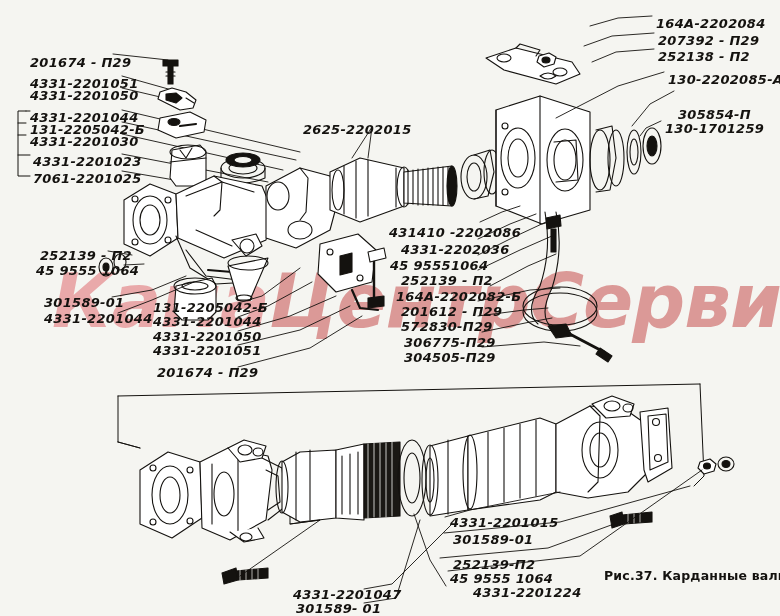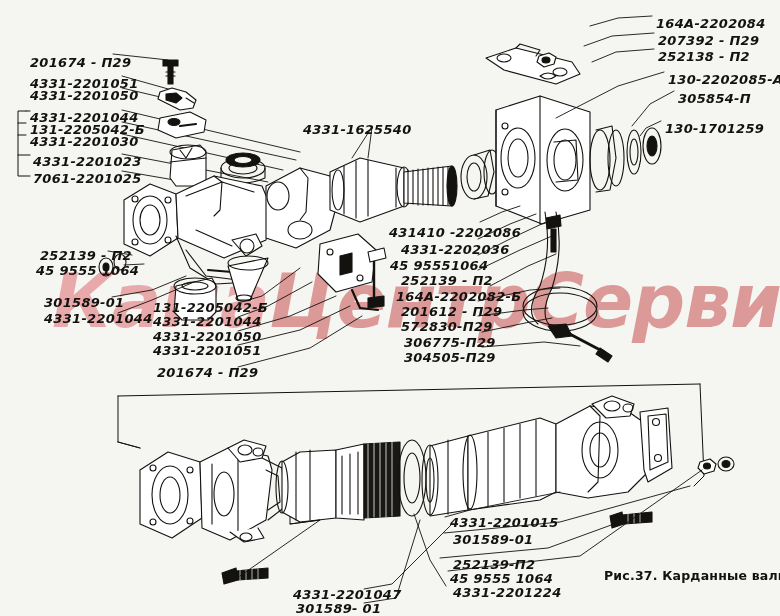--- a/index.html
+++ b/index.html
@@ -405,21 +405,21 @@
   <div class="lbl" style="left:30px;top:123px">131-2205042-Б</div>
   <div class="lbl" style="left:30px;top:135px">4331-2201030</div>
   <div class="lbl" style="left:33px;top:155px">4331-2201023</div>
   <div class="lbl" style="left:33px;top:172px">7061-2201025</div>
 
   <div class="lbl" style="left:40px;top:249px">252139 - П2</div>
   <div class="lbl" style="left:36px;top:264px">45 9555 1064</div>
   <div class="lbl" style="left:44px;top:296px">301589-01</div>
   <div class="lbl" style="left:44px;top:312px">4331-2201044</div>
 
-  <div class="lbl" style="left:303px;top:123px">4331-1625540</div>
+  <div class="lbl" style="left:303px;top:123px">2625-2202015</div>
 
   <div class="lbl" style="left:153px;top:301px">131-2205042-Б</div>
   <div class="lbl" style="left:153px;top:315px">4331-2201044</div>
   <div class="lbl" style="left:153px;top:330px">4331-2201050</div>
   <div class="lbl" style="left:153px;top:344px">4331-2201051</div>
   <div class="lbl" style="left:157px;top:366px">201674 - П29</div>
 
   <div class="lbl" style="left:389px;top:226px">431410 -2202086</div>
   <div class="lbl" style="left:401px;top:243px">4331-2202036</div>
   <div class="lbl" style="left:390px;top:259px">45 95551064</div>
@@ -427,26 +427,26 @@
   <div class="lbl" style="left:396px;top:290px">164А-2202082-Б</div>
   <div class="lbl" style="left:401px;top:305px">201612 - П29</div>
   <div class="lbl" style="left:401px;top:320px">572830-П29</div>
   <div class="lbl" style="left:404px;top:336px">306775-П29</div>
   <div class="lbl" style="left:404px;top:351px">304505-П29</div>
 
   <div class="lbl" style="left:656px;top:17px">164А-2202084</div>
   <div class="lbl" style="left:658px;top:34px">207392 - П29</div>
   <div class="lbl" style="left:658px;top:50px">252138 - П2</div>
   <div class="lbl" style="left:668px;top:73px">130-2202085-А</div>
-  <div class="lbl" style="left:678px;top:92px">305854-П</div>
+  <div class="lbl" style="left:678px;top:108px">305854-П</div>
   <div class="lbl" style="left:665px;top:122px">130-1701259</div>
 
   <div class="lbl" style="left:450px;top:516px">4331-2201015</div>
   <div class="lbl" style="left:453px;top:533px">301589-01</div>
   <div class="lbl" style="left:453px;top:558px">252139-П2</div>
   <div class="lbl" style="left:450px;top:572px">45 9555 1064</div>
-  <div class="lbl" style="left:453px;top:586px">4331-2201224</div>
+  <div class="lbl" style="left:473px;top:586px">4331-2201224</div>
   <div class="lbl" style="left:293px;top:588px">4331-2201047</div>
   <div class="lbl" style="left:296px;top:602px">301589- 01</div>
 
   <div class="cap" style="left:604px;top:568px">Рис.37. Карданные валы</div>
 
 </div>
 
 </body></html>

